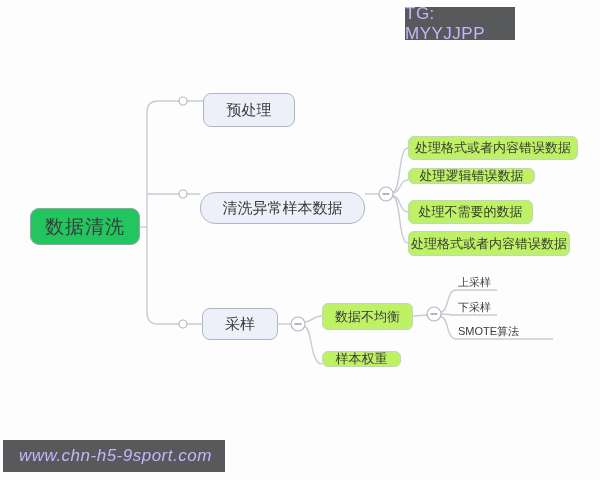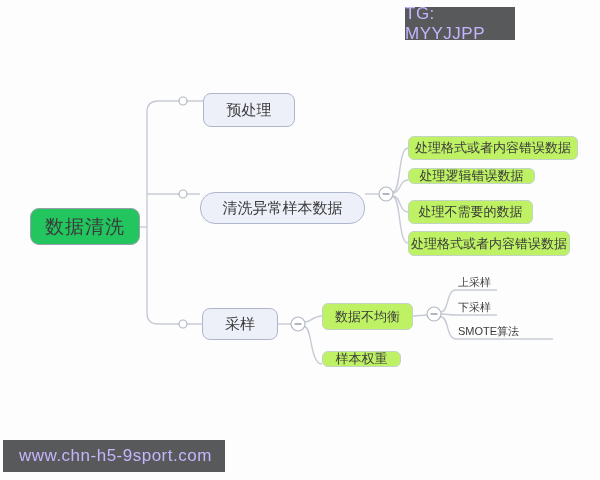--- a/index.html
+++ b/index.html
@@ -26,21 +26,21 @@
     font-size:13px;
   }
   .leaf-label{
     position:absolute;font-size:11px;color:#3b3b3b;white-space:nowrap;
   }
   .badge{
     position:absolute;background:#58595b;color:#c4b5fd;
     display:flex;align-items:center;font-size:17px;letter-spacing:0.5px;
   }
   #tg-badge{left:405px;top:7px;width:110px;height:33px;justify-content:center;}
-  #watermark-bar{left:3px;top:440px;width:222px;height:32px;padding-left:16px;box-sizing:border-box;}
+  #watermark-bar{left:3px;top:440px;width:222px;height:32px;padding-left:16px;box-sizing:border-box;font-style:italic;}
 </style>
 </head>
 <body>
 
 <div id="canvas">
 
   <svg id="wires" viewBox="0 0 600 480">
     <g stroke="#c7cbd5" stroke-width="1.4" fill="none">
 
       <path d="M 140 227 L 147 227"></path>

